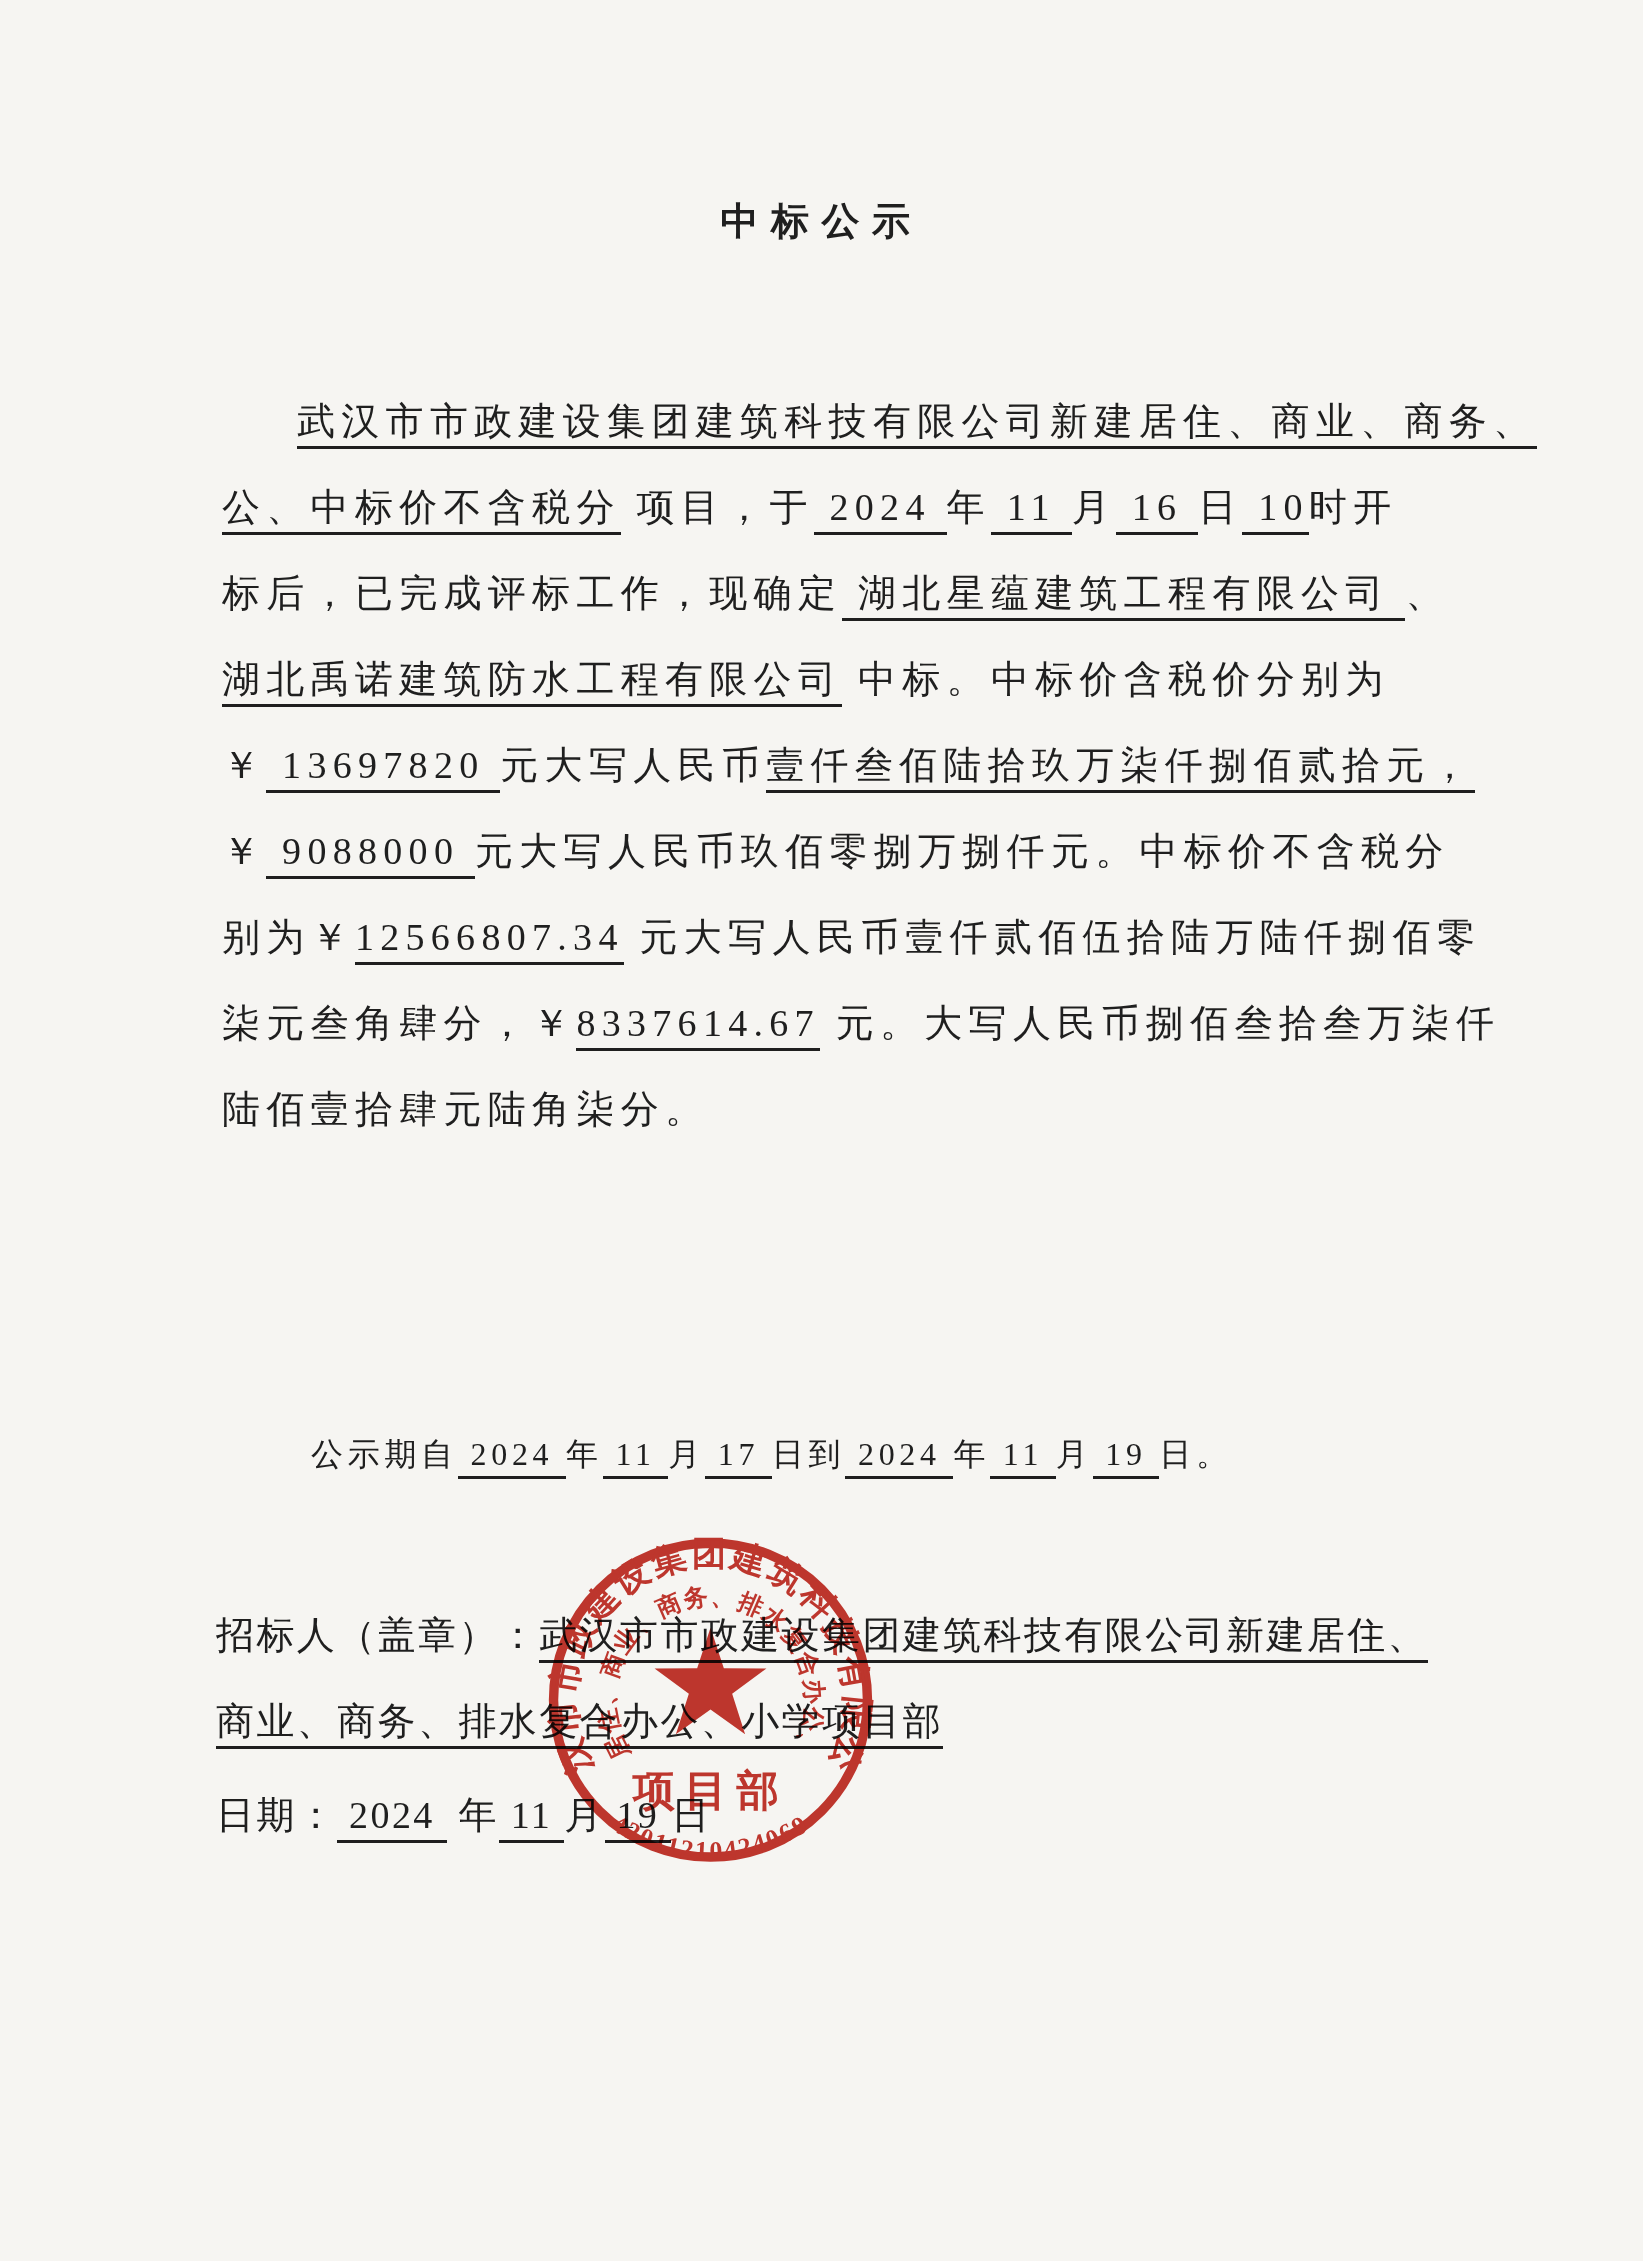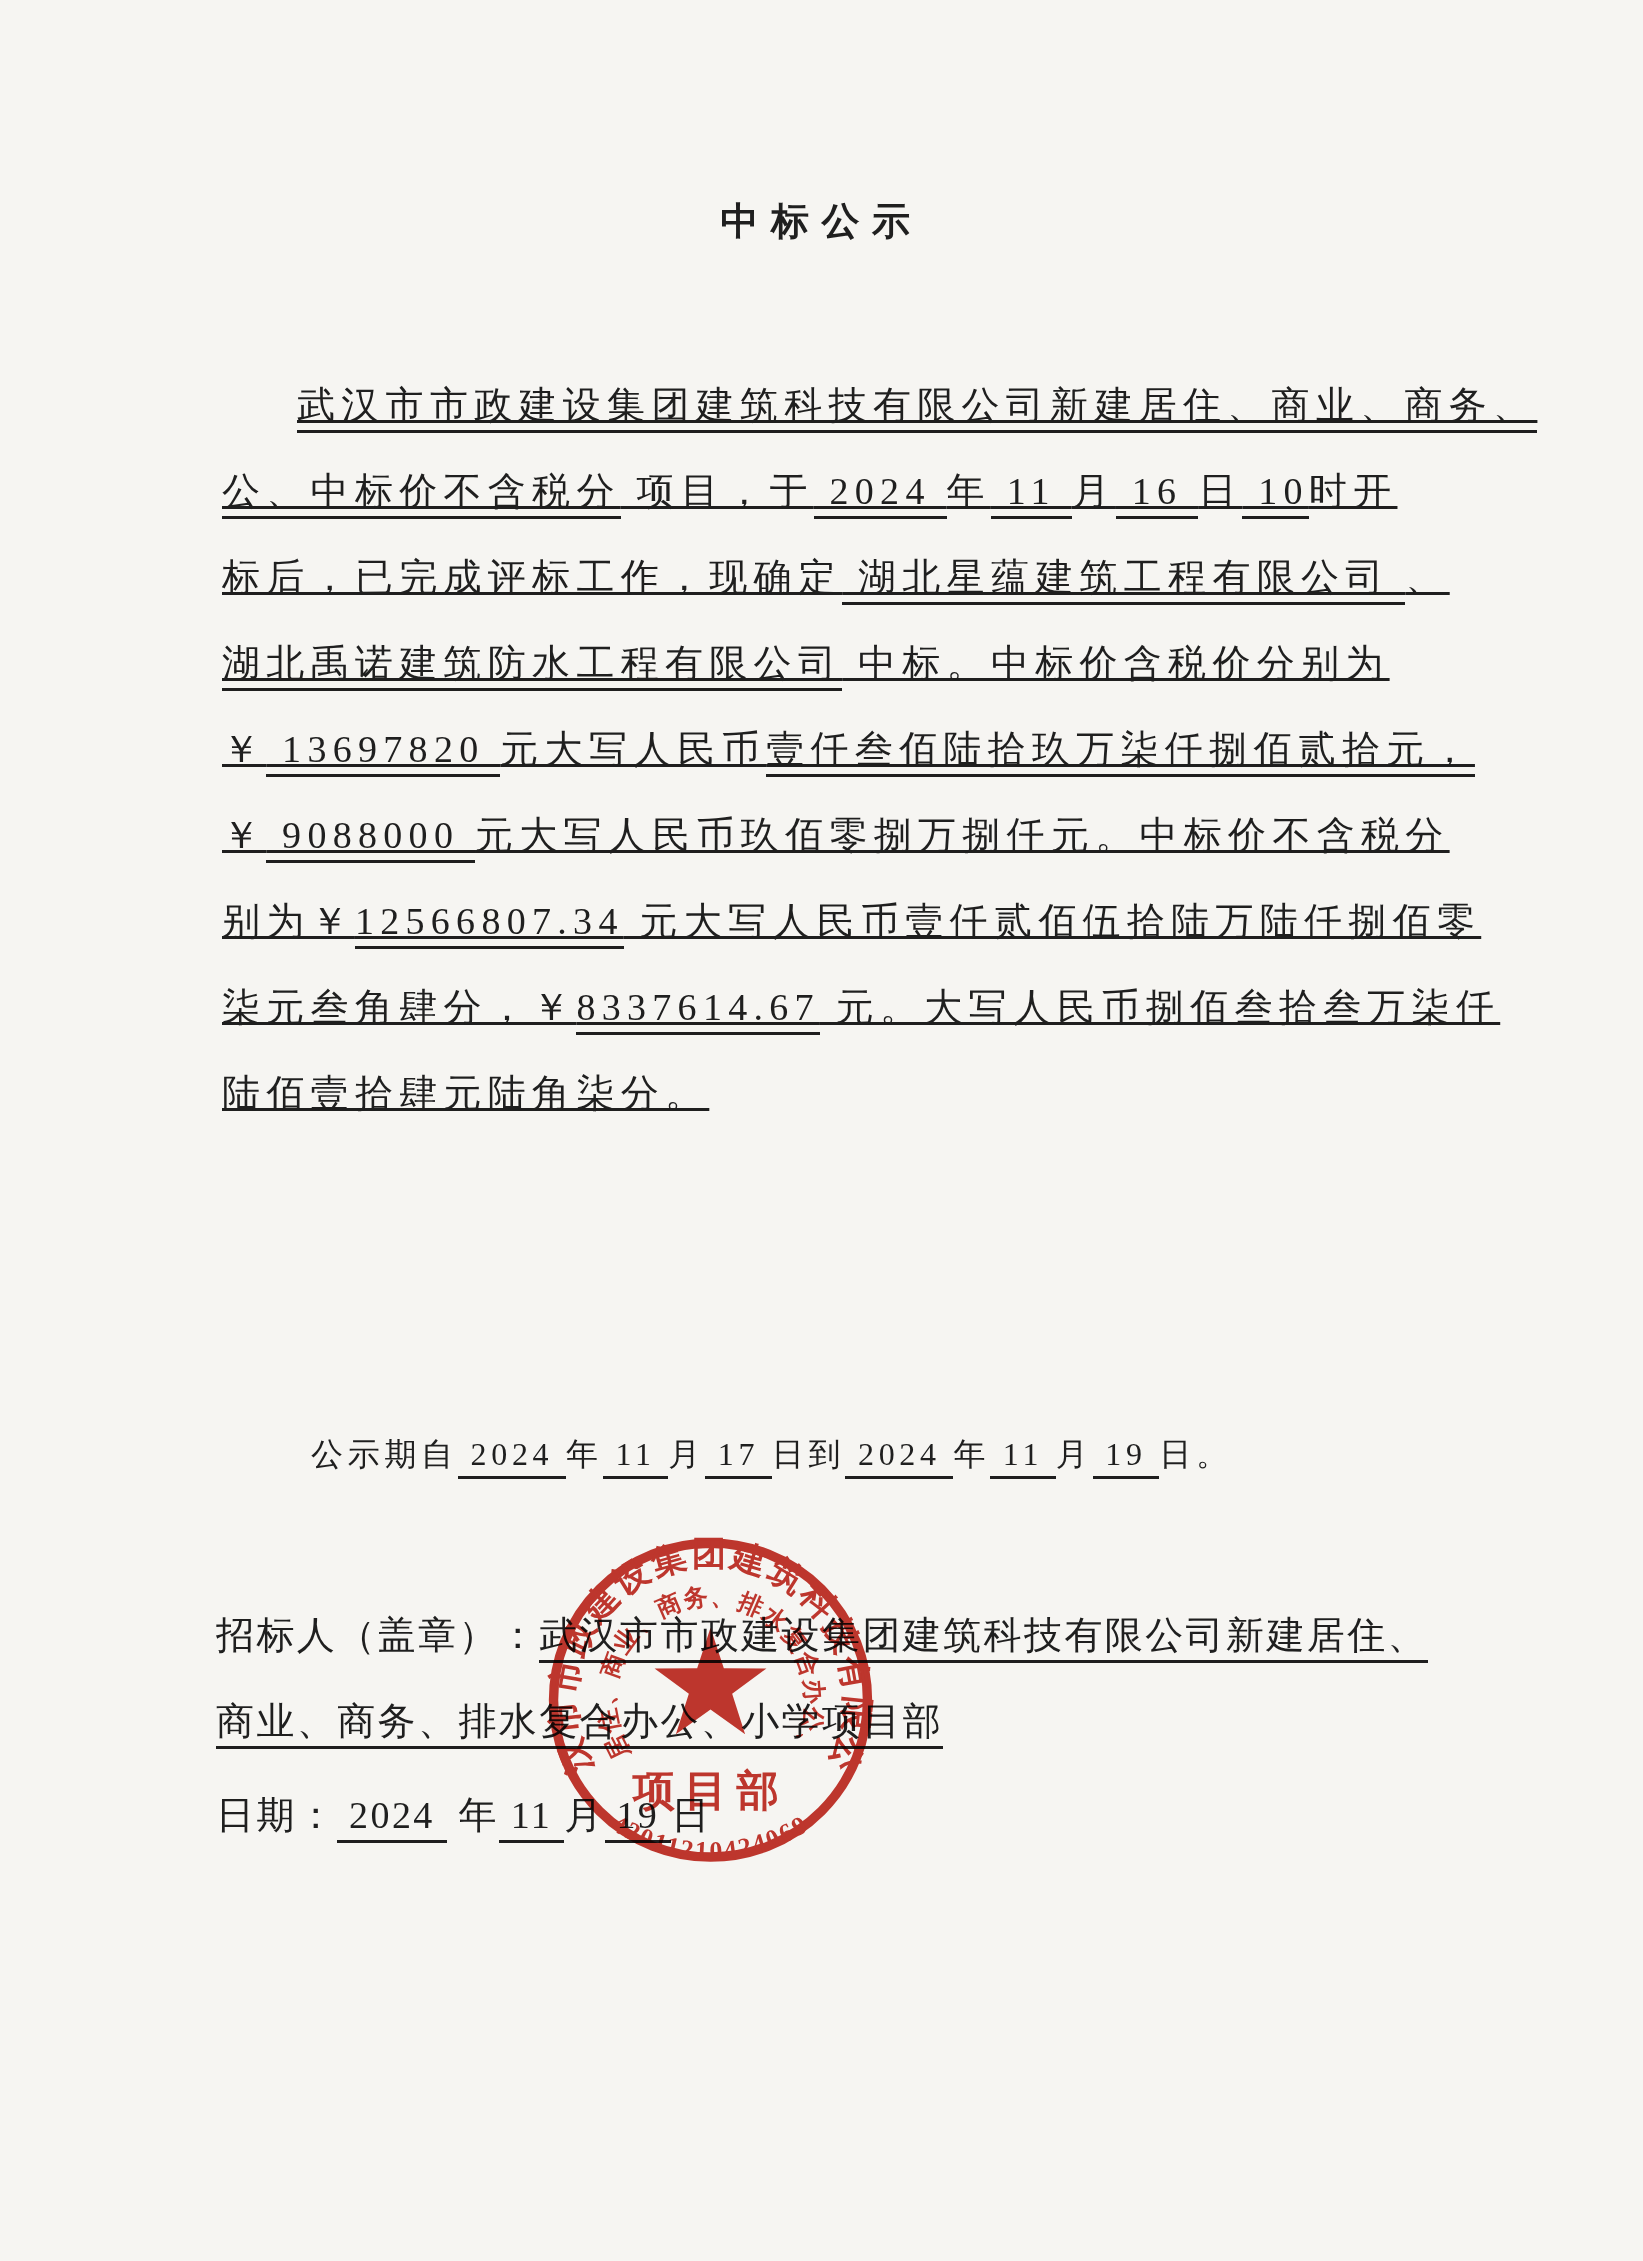--- a/index.html
+++ b/index.html
@@ -23,22 +23,22 @@
     top:196px; left:0; width:100%;
     text-align:center;
     font-size:38px;
     font-weight:700;
     letter-spacing:12.5px;
   }
   .para{position:absolute; white-space:nowrap;}
   .tline{height:86px; line-height:86px; white-space:nowrap;}
   .tline.ind{padding-left:75px;}
   .main{
-    left:222px; top:362px; width:1333px;
-    font-size:38px; letter-spacing:6.3px;text-decoration:underline;
+    left:222px; top:378px; width:1333px;
+    font-size:38px; letter-spacing:6.3px;
   }
   .notice{
     left:311px; top:1411px;
     font-size:32px; letter-spacing:4.7px;
   }
   .sig{
     left:216px; top:1592px; width:1333px;
     font-size:38px; letter-spacing:2.4px;
   }
   .sig .dateline{margin-top:7.8px;}

